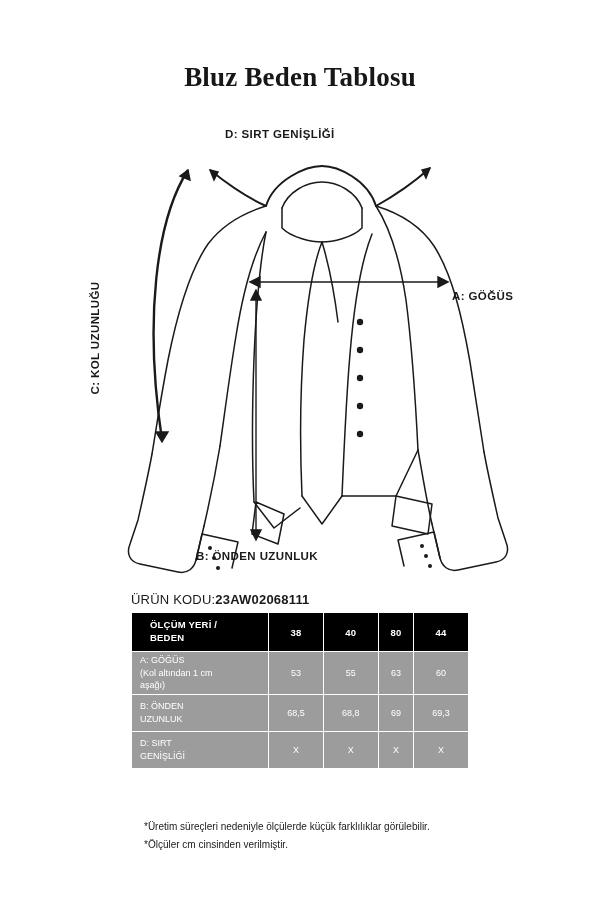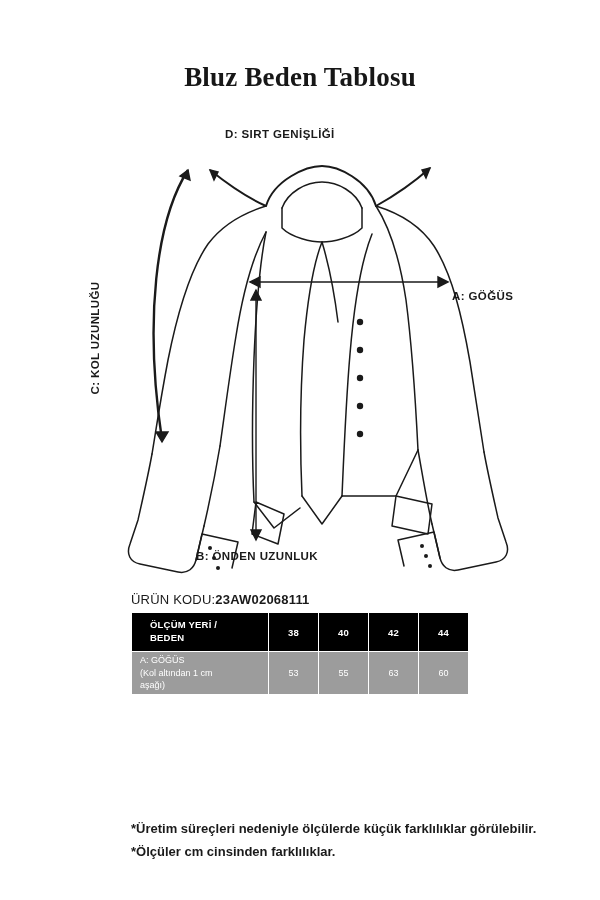--- a/index.html
+++ b/index.html
@@ -120,26 +120,25 @@
     line-height: 1.4;
     font-weight: normal;
   }
   table.size-table tbody tr.r1 td { height: 42px; }
   table.size-table tbody tr.r2 td { height: 36px; }
   table.size-table tbody tr.r3 td { height: 36px; }
   table.size-table tbody tr.r4 td { height: 36px; }
   .notes {
     position: absolute;
     top: 818px;
-    left: 131px;
+    left: 144px;
     width: 360px;
-    font-size: 13px;
+    font-size: 10px;
     line-height: 1.75;
     color: #1a1a1a;
-    font-weight: bold;
   }
   .notes div { white-space: nowrap; }
 </style>
 </head>
 <body>
 
 <div class="page">
 
   <div class="title">Bluz Beden Tablosu</div>
 
@@ -228,37 +227,57 @@
 
   <table class="size-table">
     <thead>
       <tr>
         <th class="head-first">
           <div>ÖLÇÜM YERİ /</div>
           <div>BEDEN</div>
         </th>
         <th>38</th>
         <th>40</th>
-        <th>42</th>
+        <th>80</th>
         <th>44</th>
       </tr>
     </thead>
     <tbody>
       <tr class="r1">
         <td class="row-head">
           <div>A: GÖĞÜS</div>
           <div>(Kol altından 1 cm</div>
           <div>aşağı)</div>
         </td>
         <td>53</td>
         <td>55</td>
         <td>63</td>
         <td>60</td>
       </tr>
+      <tr class="r2">
+        <td class="row-head">
+          <div>B: ÖNDEN</div>
+          <div>UZUNLUK</div>
+        </td>
+        <td>68,5</td>
+        <td>68,8</td>
+        <td>69</td>
+        <td>69,3</td>
+      </tr>
+      <tr class="r4">
+        <td class="row-head">
+          <div>D: SIRT</div>
+          <div>GENİŞLİĞİ</div>
+        </td>
+        <td>X</td>
+        <td>X</td>
+        <td>X</td>
+        <td>X</td>
+      </tr>
     </tbody>
   </table>
 
   <div class="notes">
     <div>*Üretim süreçleri nedeniyle ölçülerde küçük farklılıklar görülebilir.</div>
-    <div>*Ölçüler cm cinsinden farklılıklar.</div>
+    <div>*Ölçüler cm cinsinden verilmiştir.</div>
   </div>
 
 </div>
 
 </body></html>

